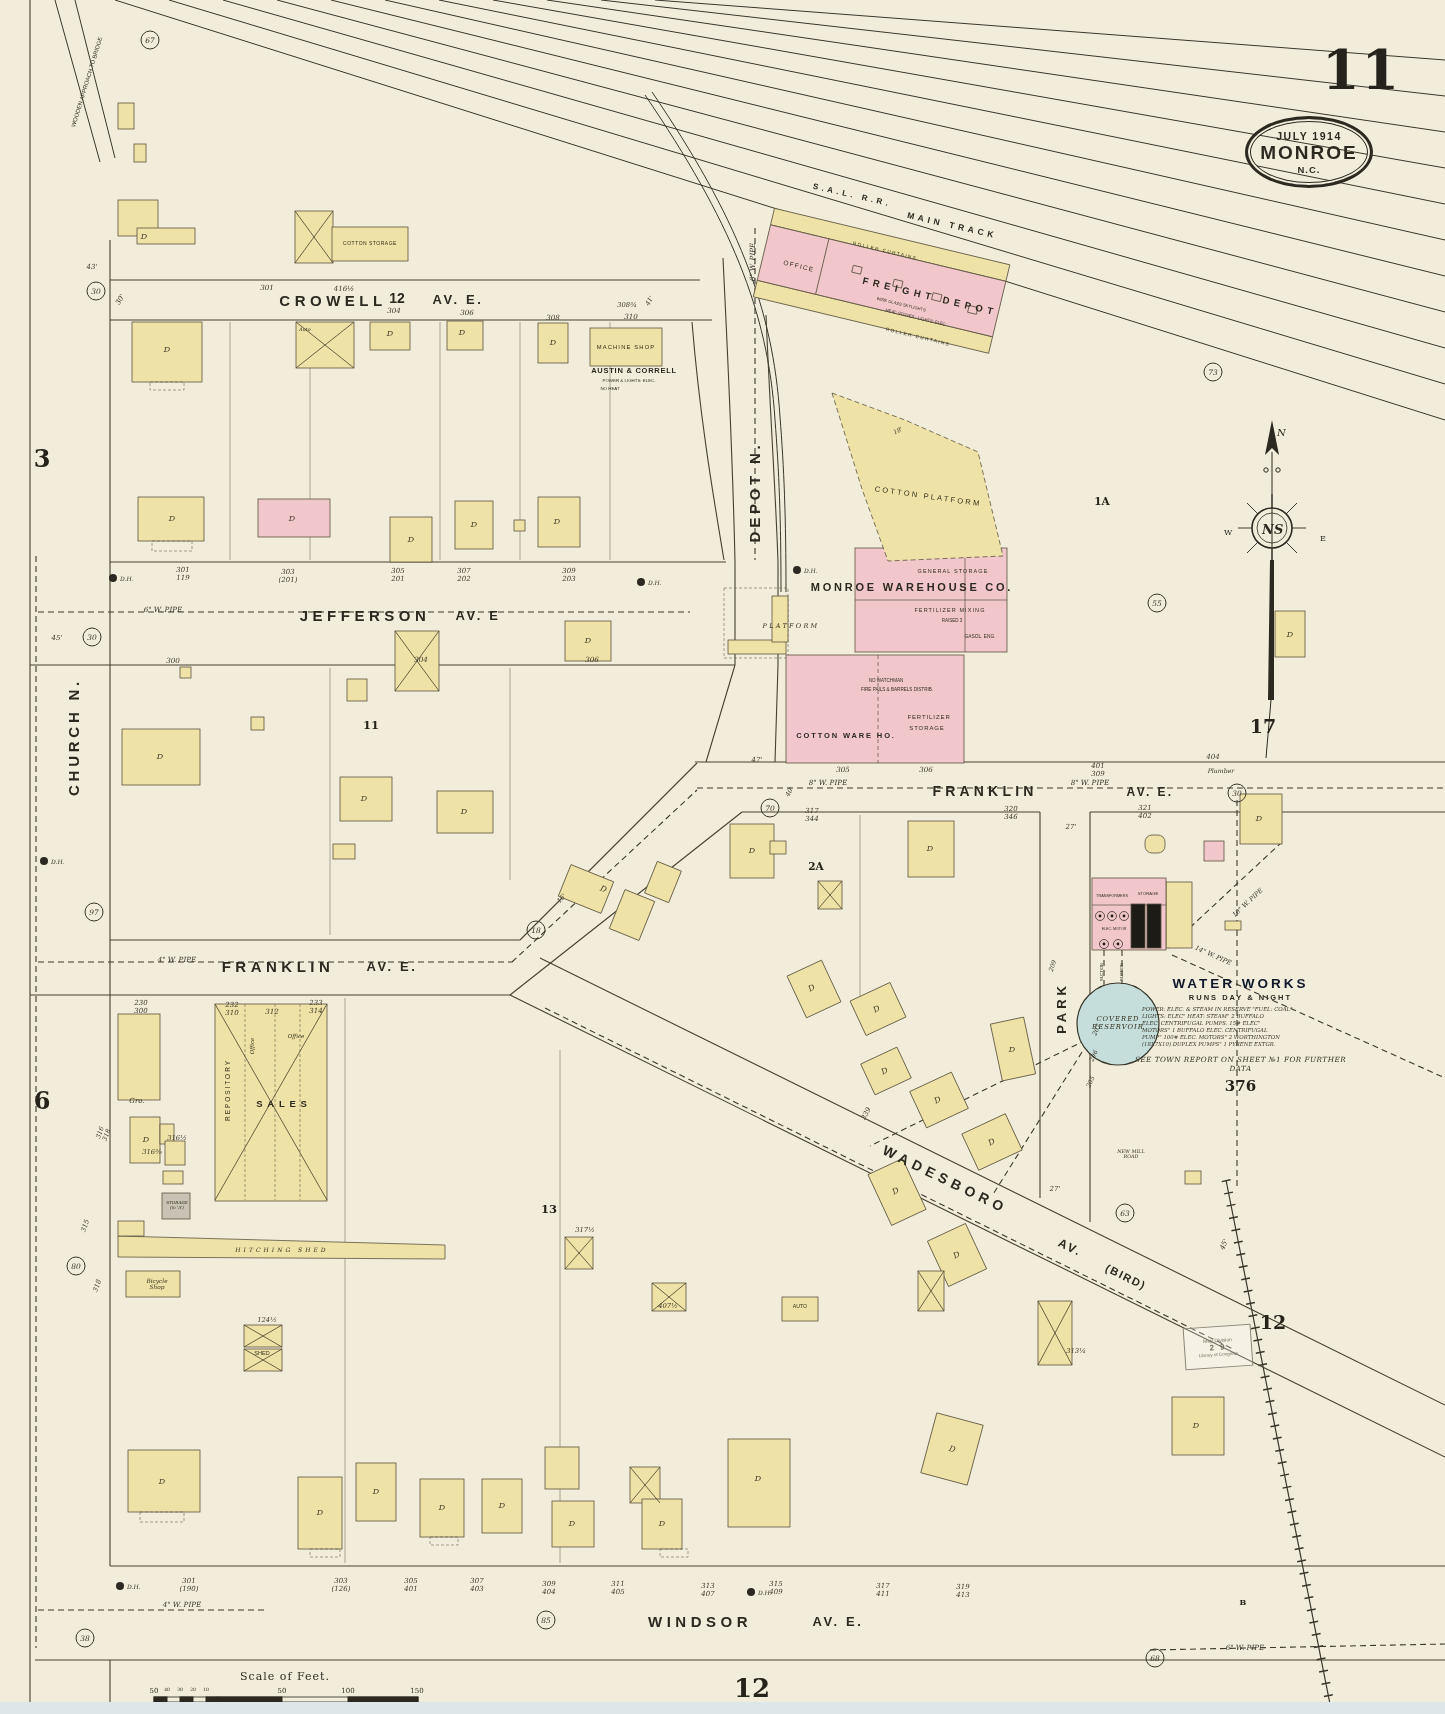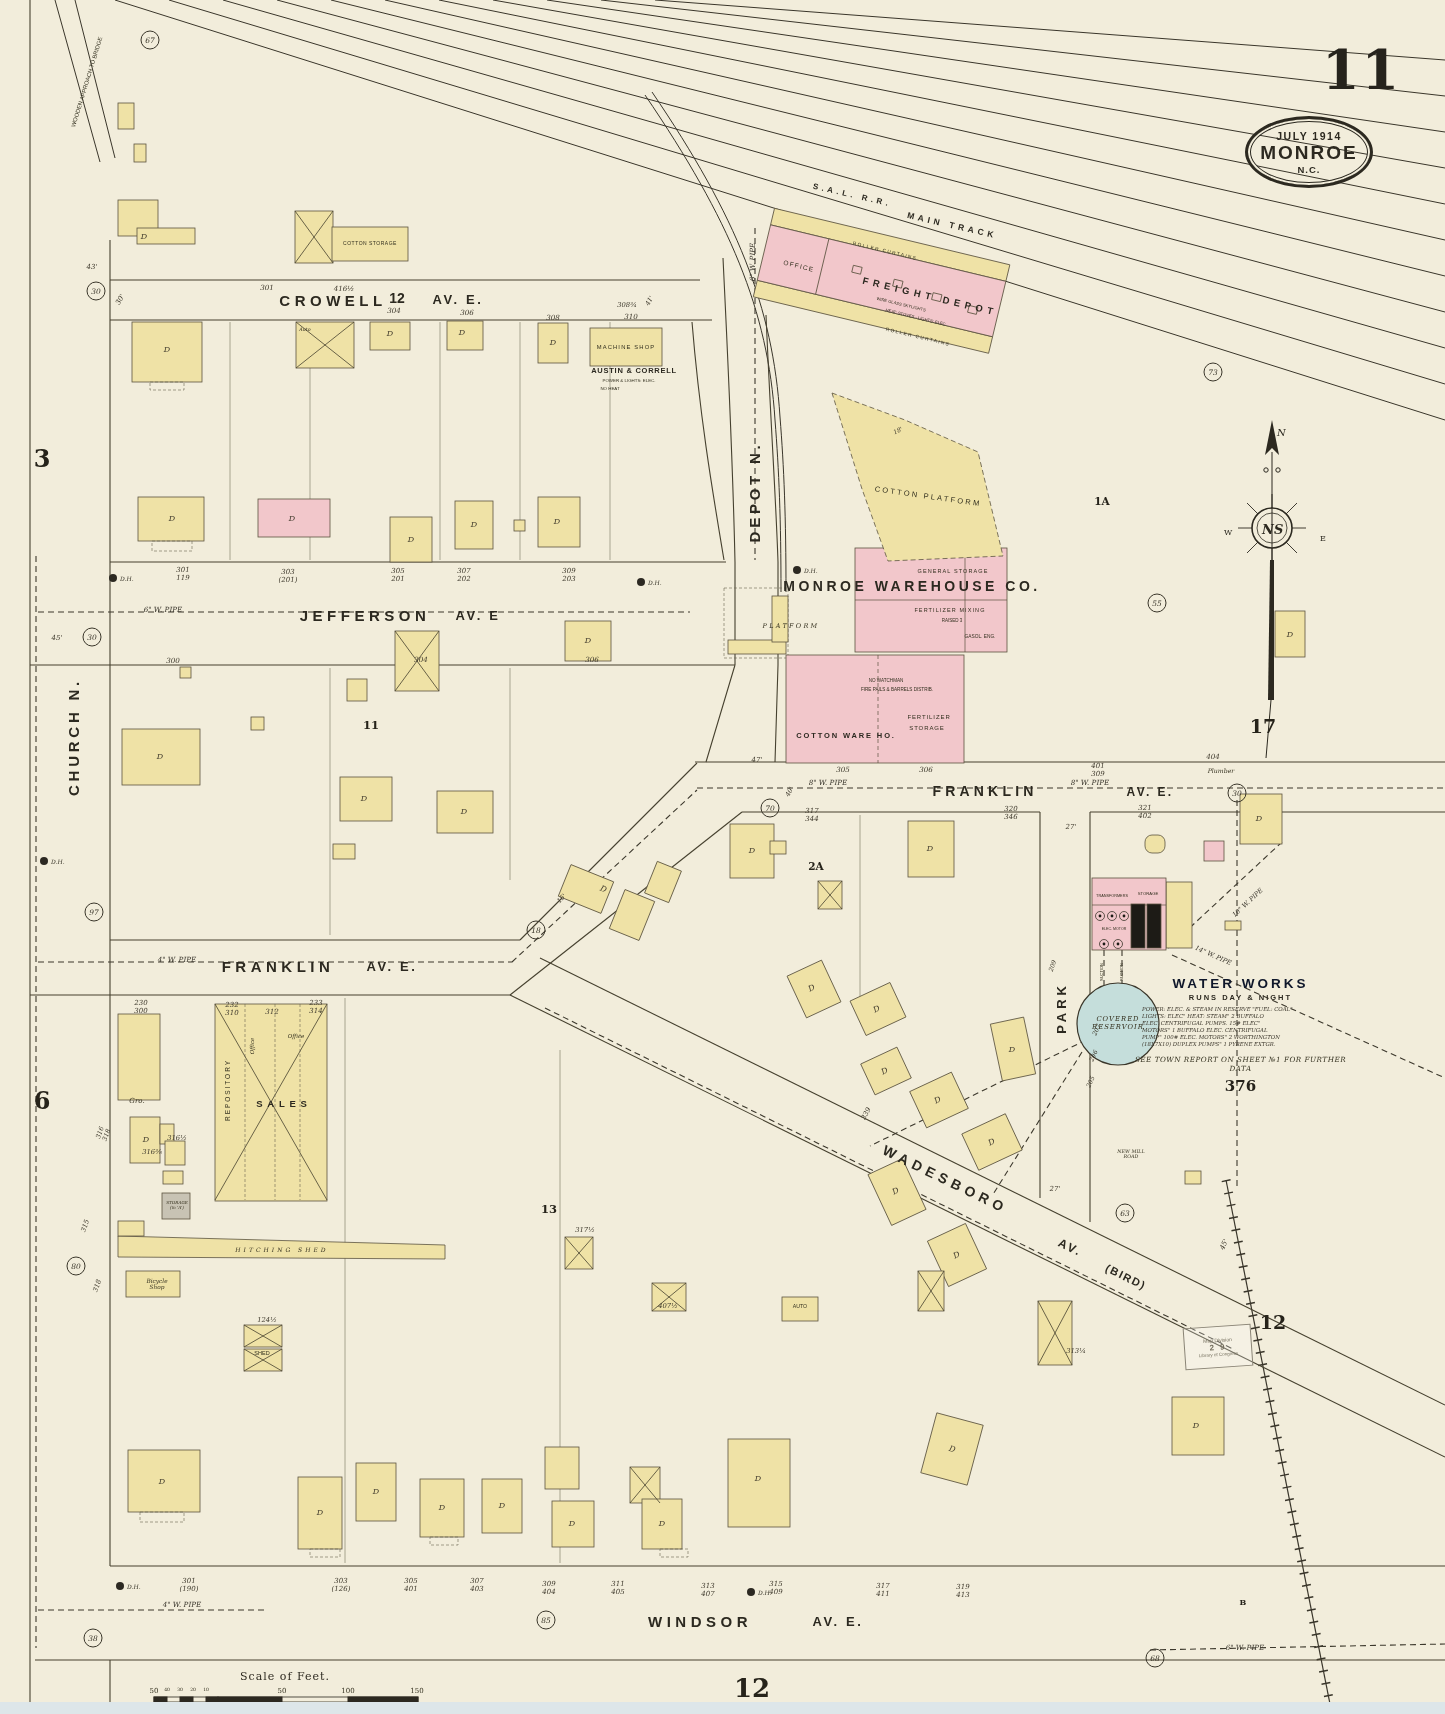--- a/index.html
+++ b/index.html
@@ -358,21 +358,21 @@
       <span class="lb rr" style="left: 852px; top: 196px; font-size: 8px; transform: translate(-50%, -50%) rotate(13deg);">S.A.L. R.R.</span>
       <span class="lb rr" style="left: 952px; top: 226px; font-size: 8.5px; transform: translate(-50%, -50%) rotate(13deg);">MAIN TRACK</span>
       <span class="lb st" style="left: 930px; top: 297px; font-size: 9.5px; letter-spacing: 0.5em; transform: translate(-50%, -50%) rotate(13.5deg);">FREIGHT DEPOT</span>
       <span class="lb bl" style="left: 799px; top: 266px; font-size: 6.5px; letter-spacing: 0.2em; transform: translate(-50%, -50%) rotate(13.5deg);">OFFICE</span>
       <span class="lb bl" style="left: 885px; top: 251px; font-size: 4.8px; letter-spacing: 0.3em; transform: translate(-50%, -50%) rotate(13.5deg);">ROLLER CURTAINS</span>
       <span class="lb bl" style="left: 918px; top: 337px; font-size: 4.8px; letter-spacing: 0.3em; transform: translate(-50%, -50%) rotate(13.5deg);">ROLLER CURTAINS</span>
       <span class="lb bl" style="left: 901px; top: 305px; font-size: 4.2px; transform: translate(-50%, -50%) rotate(13.5deg);">WIRE GLASS SKYLIGHTS</span>
       <span class="lb bl" style="left: 916px; top: 318px; font-size: 4.2px; transform: translate(-50%, -50%) rotate(13.5deg);">HEAT: STOVES - LIGHTS: ELEC.</span>
       <span class="lb bl" style="left: 928px; top: 497px; font-size: 7.5px; letter-spacing: 0.3em; transform: translate(-50%, -50%) rotate(8deg);">COTTON PLATFORM</span>
       <span class="lb num" style="left: 898px; top: 431px; font-size: 6px; transform: translate(-50%, -50%) rotate(-25deg);">18'</span>
-      <span class="lb st" style="left: 912px; top: 587px; font-size: 14px; letter-spacing: 0.25em; transform: translate(-50%, -50%) rotate(0deg);">MONROE WAREHOUSE CO.</span>
+      <span class="lb st" style="left: 912px; top: 587px; font-size: 11px; letter-spacing: 0.25em; transform: translate(-50%, -50%) rotate(0deg);">MONROE WAREHOUSE CO.</span>
       <span class="lb bl" style="left: 953px; top: 571px; font-size: 5.5px; letter-spacing: 0.2em; transform: translate(-50%, -50%) rotate(0deg);">GENERAL STORAGE</span>
       <span class="lb bl" style="left: 950px; top: 610px; font-size: 5.5px; letter-spacing: 0.2em; transform: translate(-50%, -50%) rotate(0deg);">FERTILIZER MIXING</span>
       <span class="lb bl" style="left: 952px; top: 621px; font-size: 4.5px; transform: translate(-50%, -50%) rotate(0deg);">RAISED 3</span>
       <span class="lb bl" style="left: 980px; top: 637px; font-size: 4.8px; transform: translate(-50%, -50%) rotate(0deg);">GASOL. ENG.</span>
       <span class="lb it" style="left: 791px; top: 627px; font-size: 6.5px; letter-spacing: 0.35em; transform: translate(-50%, -50%) rotate(0deg); text-align: center;">PLATFORM</span>
       <span class="lb bl" style="left: 886px; top: 681px; font-size: 4.6px; transform: translate(-50%, -50%) rotate(0deg);">NO WATCHMAN</span>
       <span class="lb bl" style="left: 897px; top: 690px; font-size: 4.6px; transform: translate(-50%, -50%) rotate(0deg);">FIRE PAILS &amp; BARRELS DISTRIB.</span>
       <span class="lb st" style="left: 846px; top: 736px; font-size: 7.5px; letter-spacing: 0.25em; transform: translate(-50%, -50%) rotate(0deg);">COTTON WARE HO.</span>
       <span class="lb bl" style="left: 929px; top: 717px; font-size: 6px; letter-spacing: 0.15em; transform: translate(-50%, -50%) rotate(0deg);">FERTILIZER</span>
       <span class="lb bl" style="left: 927px; top: 728px; font-size: 6px; letter-spacing: 0.15em; transform: translate(-50%, -50%) rotate(0deg);">STORAGE</span>
@@ -551,21 +551,21 @@
       <div class="hy" style="left: 1213px; top: 372px;">73</div>
       <div class="hy" style="left: 1157px; top: 603px;">55</div>
       <div class="hy" style="left: 1237px; top: 793px;">30</div>
       <div class="hy" style="left: 770px; top: 808px;">70</div>
       <div class="hy" style="left: 536px; top: 930px;">18</div>
       <div class="hy" style="left: 94px; top: 912px;">97</div>
       <div class="hy" style="left: 76px; top: 1266px;">80</div>
       <div class="hy" style="left: 546px; top: 1620px;">85</div>
       <div class="hy" style="left: 1125px; top: 1213px;">63</div>
       <div class="hy" style="left: 1155px; top: 1658px;">68</div>
-      <div class="hy" style="left: 93px; top: 1638px;">38</div>
+      <div class="hy" style="left: 85px; top: 1638px;">38</div>
       <div class="dh-dot" style="left: 113px; top: 578px;"></div>
       <span class="dh-lb" style="left: 120px; top: 578px;">D.H.</span>
       <div class="dh-dot" style="left: 641px; top: 582px;"></div>
       <span class="dh-lb" style="left: 648px; top: 582px;">D.H.</span>
       <div class="dh-dot" style="left: 797px; top: 570px;"></div>
       <span class="dh-lb" style="left: 804px; top: 570px;">D.H.</span>
       <div class="dh-dot" style="left: 44px; top: 861px;"></div>
       <span class="dh-lb" style="left: 51px; top: 861px;">D.H.</span>
       <div class="dh-dot" style="left: 120px; top: 1586px;"></div>
       <span class="dh-lb" style="left: 127px; top: 1586px;">D.H.</span>

